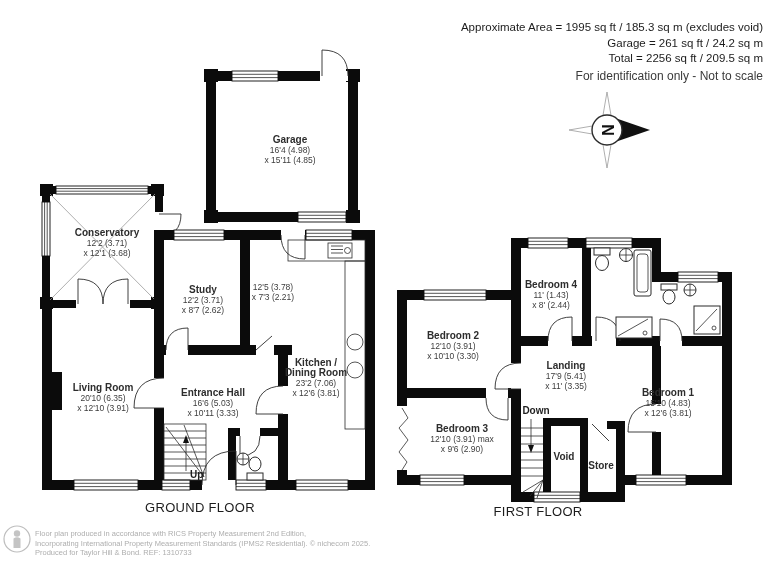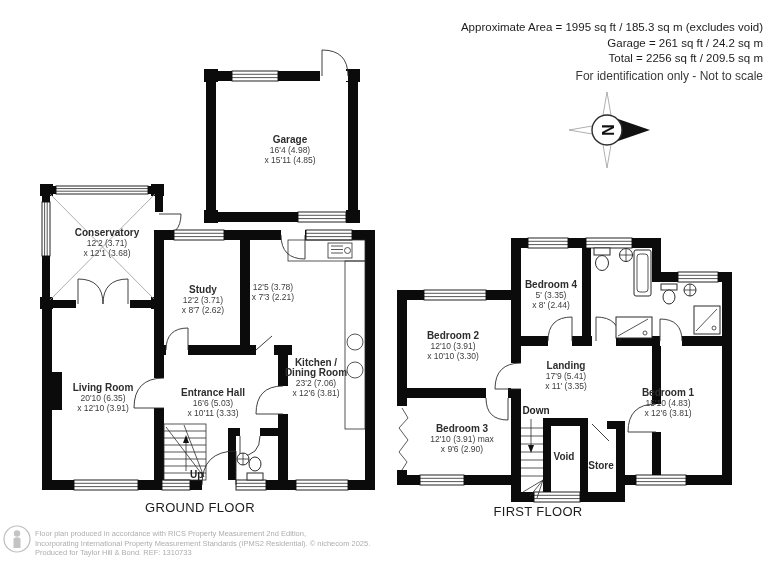--- a/index.html
+++ b/index.html
@@ -359,21 +359,21 @@
 <div class="room-label" style="left:213px;top:388px">
   <div class="rname">Entrance Hall</div>
   <div>16'6 (5.03)</div>
   <div>x 10'11 (3.33)</div>
 </div>
 <div class="dir-label" style="left:190px;top:469px">Up</div>
 <div class="floor-label" style="left:200px;top:500px">GROUND FLOOR</div>
 
 <div class="room-label" style="left:551px;top:280px">
   <div class="rname">Bedroom 4</div>
-  <div>5' (3.35)</div>
+  <div>11' (1.43)</div>
   <div>x 8' (2.44)</div>
 </div>
 <div class="room-label" style="left:453px;top:331px">
   <div class="rname">Bedroom 2</div>
   <div>12'10 (3.91)</div>
   <div>x 10'10 (3.30)</div>
 </div>
 <div class="room-label" style="left:566px;top:361px">
   <div class="rname">Landing</div>
   <div>17'9 (5.41)</div>

